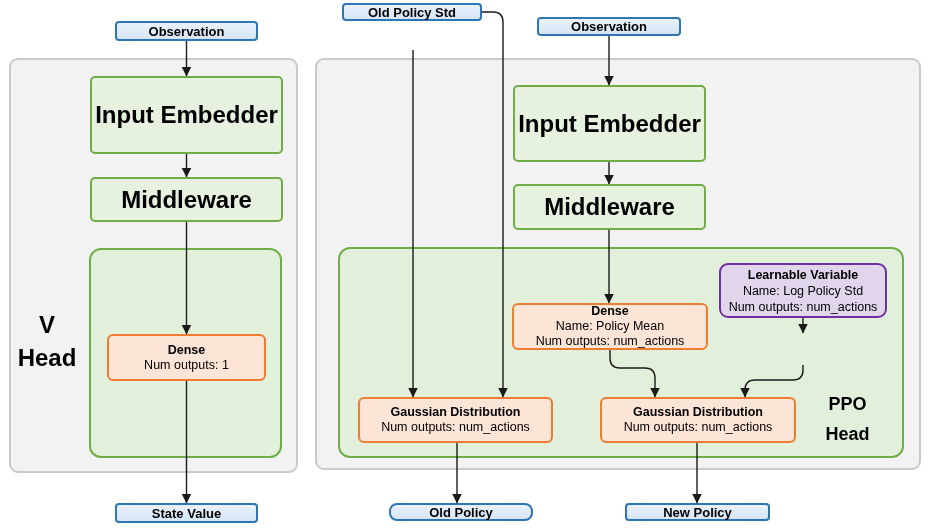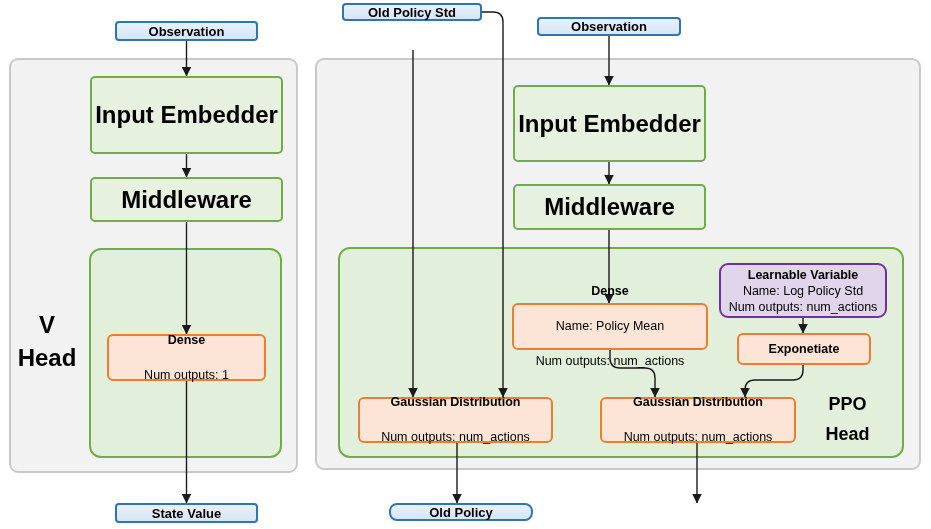--- a/index.html
+++ b/index.html
@@ -22,21 +22,21 @@
     background:linear-gradient(180deg,#e9f1fb 0%,#d6e5f5 100%);
     border:2px solid #2e75b6;border-radius:4px;
     font-weight:bold;font-size:13px;
   }
   .node-green-lg{
     background:#e7f1e0;border:2.5px solid #70ad47;border-radius:5px;
     font-weight:bold;font-size:24px;
   }
   .node-orange{
     background:#fce4d6;border:2.5px solid #ed7d31;border-radius:6px;
-    font-size:12.5px;line-height:15px;gap:20px;
+    font-size:12.5px;line-height:15px;
   }
   .node-purple{
     background:#e1d5ec;border:2.5px solid #7030a0;border-radius:9px;
     font-size:12.5px;line-height:16px;
   }
   .node-title{font-weight:bold;}
   .side-label{
     z-index:3;text-align:center;font-weight:bold;
     display:flex;flex-direction:column;align-items:center;justify-content:center;
   }
@@ -130,37 +130,37 @@
     <span>Name: Policy Mean</span>
     <span>Num outputs: num_actions</span>
   </div>
 
   <div class="abs node node-purple" style="left:719px;top:263px;width:168px;height:55px;">
     <span class="node-title">Learnable Variable</span>
     <span>Name: Log Policy Std</span>
     <span>Num outputs: num_actions</span>
   </div>
 
-  <div class="abs node node-orange" style="left:737px;top:333px;width:134px;height:32px;">
-    <span class="node-title">Exponetiate</span>
-  </div>
 
   <div class="abs node node-orange" style="left:358px;top:397px;width:195px;height:46px;">
     <span class="node-title">Gaussian Distribution</span>
     <span>Num outputs: num_actions</span>
   </div>
 
   <div class="abs node node-orange" style="left:600px;top:397px;width:196px;height:46px;">
     <span class="node-title">Gaussian Distribution</span>
     <span>Num outputs: num_actions</span>
   </div>
 
   <div class="abs side-label ppo-head-label" style="left:800px;top:389px;width:95px;height:60px;">
     <span>PPO</span>
     <span>Head</span>
   </div>
 
   <div class="abs node node-blue" style="left:389px;top:503px;width:144px;height:18px;border-radius:8px;">
     <span>Old Policy</span>
   </div>
 
+  <div class="abs node node-blue" style="left:625px;top:503px;width:145px;height:18px;">
+    <span>New Policy</span>
+  </div>
 
 </div>
 
 </body></html>

